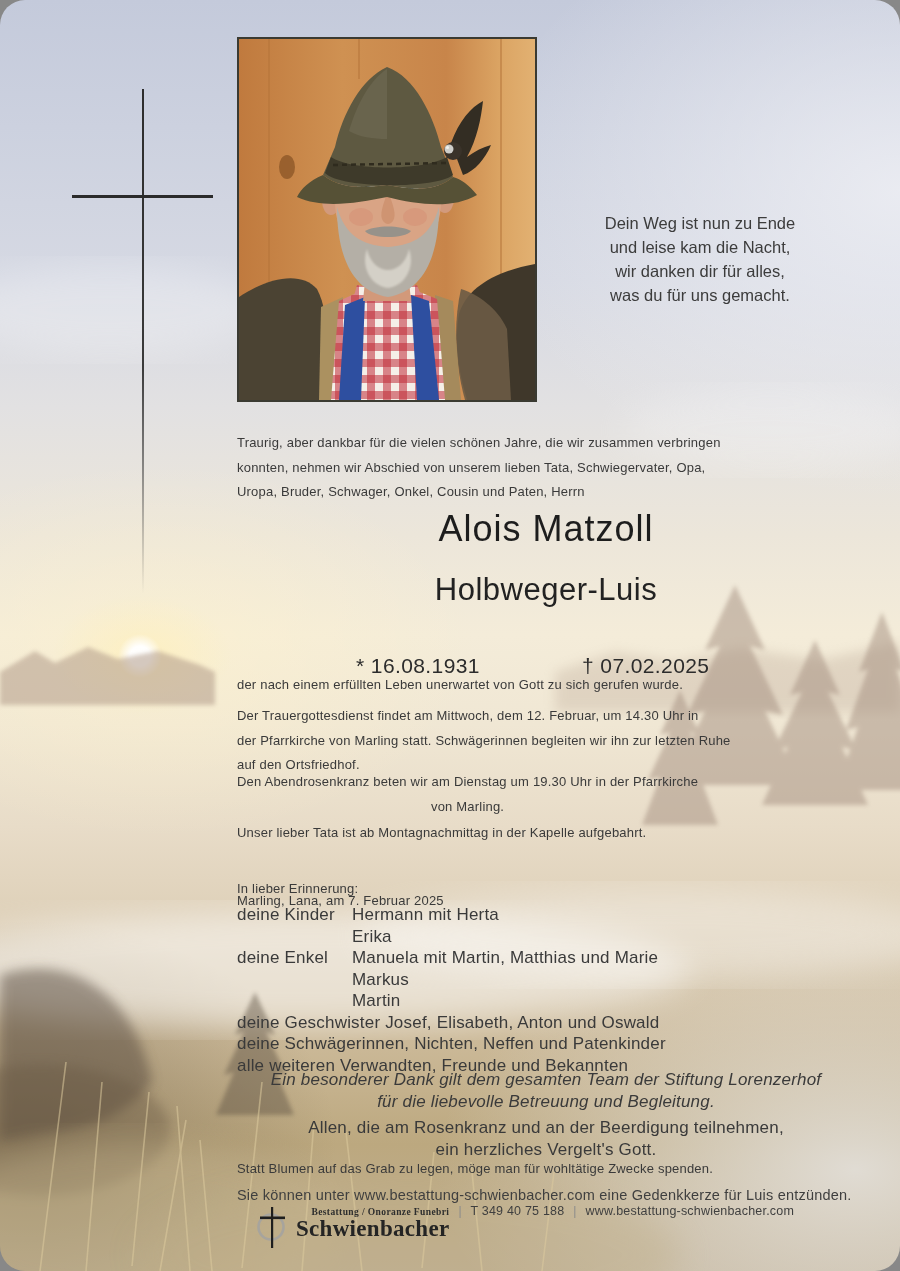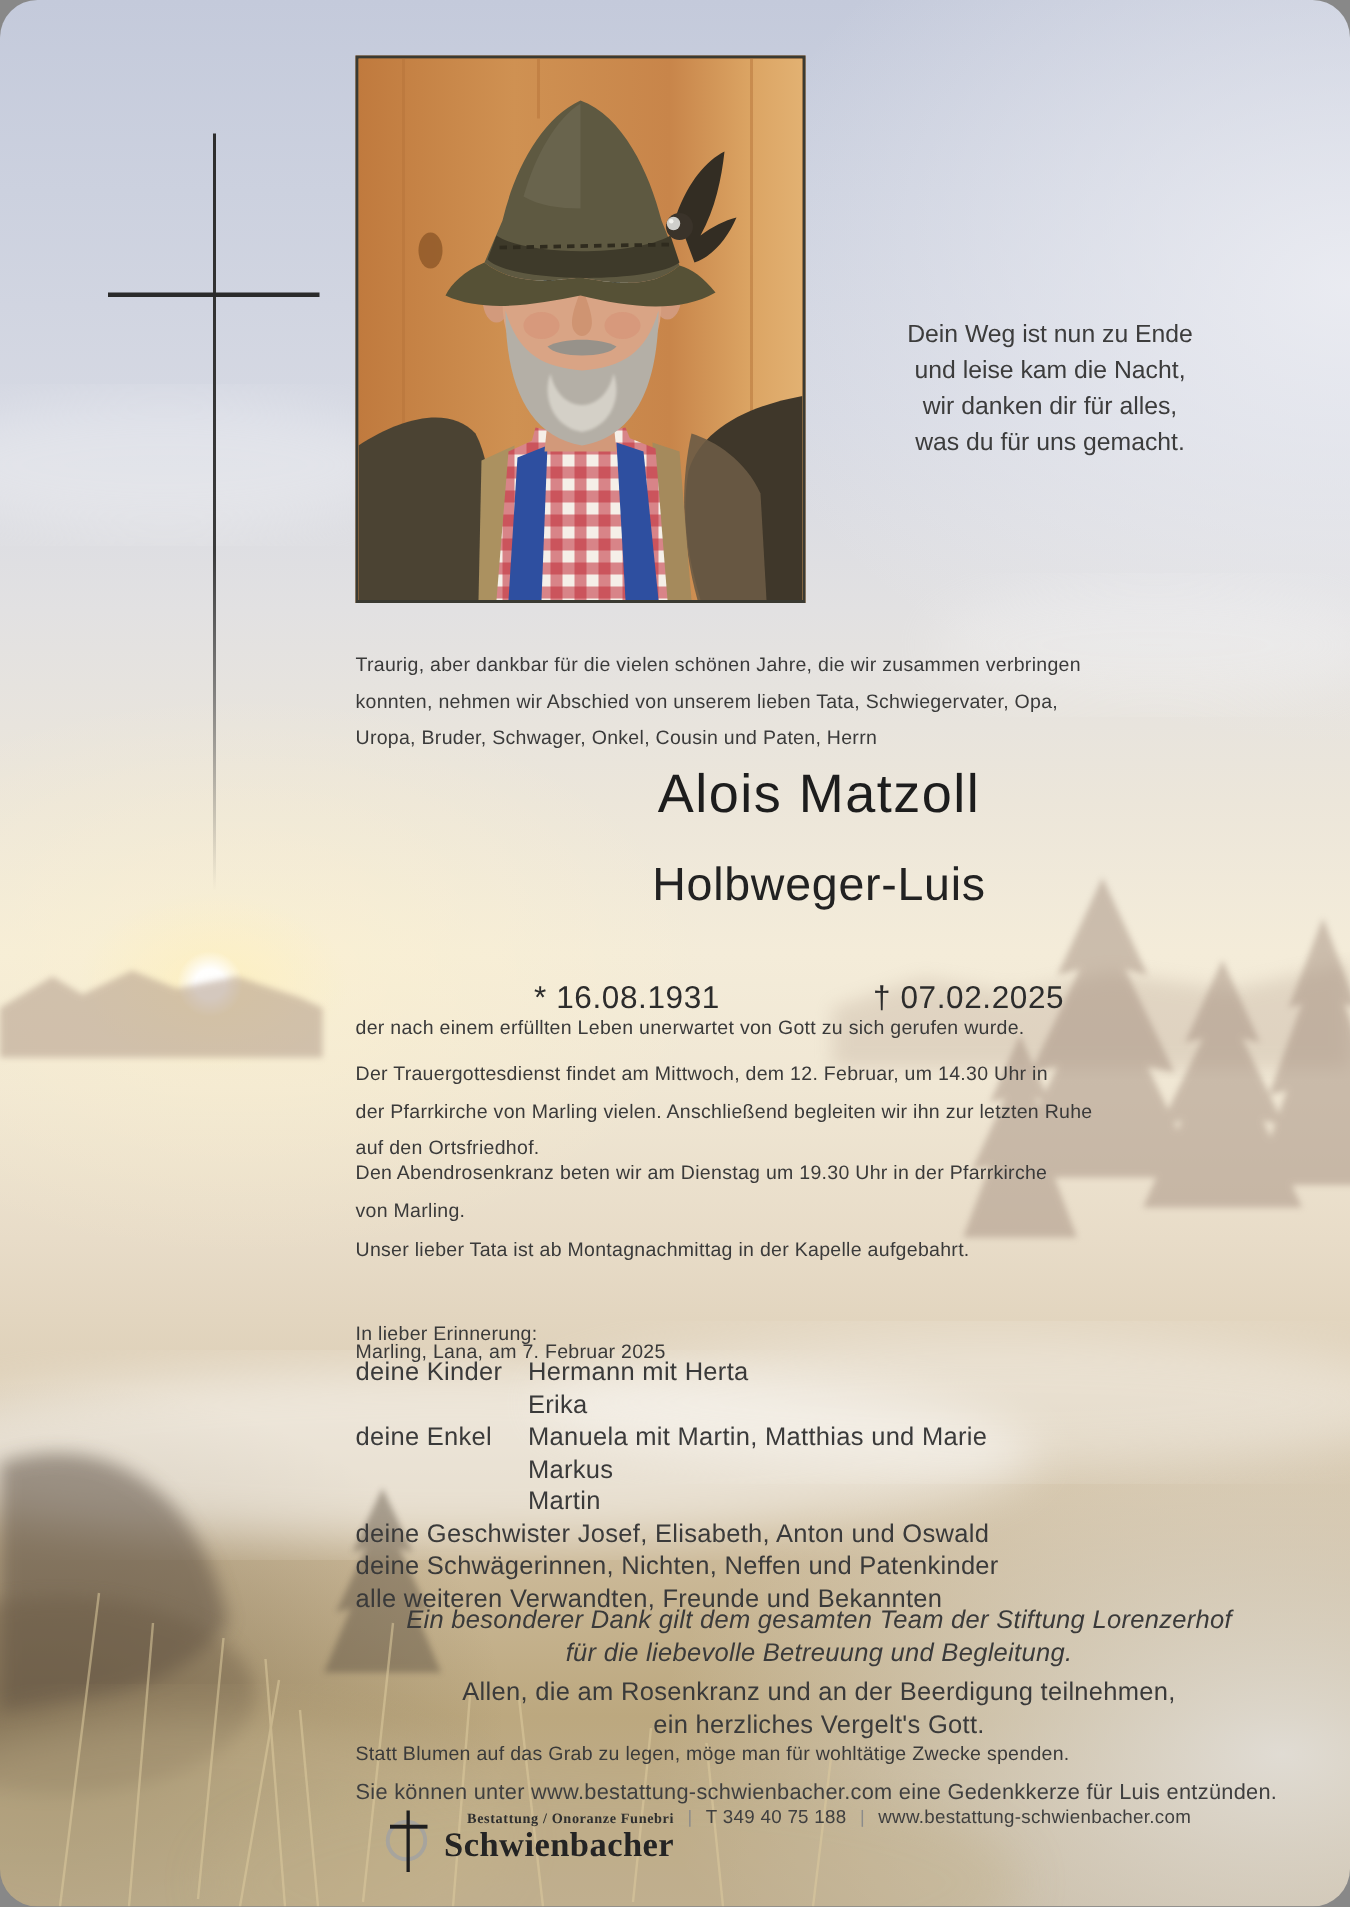--- a/index.html
+++ b/index.html
@@ -209,25 +209,25 @@
 
   <div class="abs name">Alois Matzoll</div>
   <div class="abs nickname">Holbweger-Luis</div>
   <div class="abs date" style="left:356px;">* 16.08.1931</div>
   <div class="abs date" style="left:582px;">† 07.02.2025</div>
 
   <div class="abs body-text line" style="left:237px;top:673px;">der nach einem erfüllten Leben unerwartet von Gott zu sich gerufen wurde.</div>
 
   <div class="abs body-text" style="left:237px;top:704px;">
     <div class="line">Der Trauergottesdienst findet am Mittwoch, dem 12. Februar, um 14.30 Uhr in</div>
-    <div class="line">der Pfarrkirche von Marling vielen. Anschließend begleiten wir ihn zur letzten Ruhe</div>
+    <div class="line">der Pfarrkirche von Marling statt. Schwägerinnen begleiten wir ihn zur letzten Ruhe</div>
     <div class="line">auf den Ortsfriedhof.</div>
   </div>
 
-  <div class="abs body-text" style="left:237px;top:770px;">
+  <div class="abs body-text" style="left:237px;top:770px;text-align:center;">
     <div class="line">Den Abendrosenkranz beten wir am Dienstag um 19.30 Uhr in der Pfarrkirche</div>
     <div class="line">von Marling.</div>
   </div>
 
   <div class="abs body-text line" style="left:237px;top:821px;">Unser lieber Tata ist ab Montagnachmittag in der Kapelle aufgebahrt.</div>
   <div class="abs body-text line" style="left:237px;top:889px;">Marling, Lana, am 7. Februar 2025</div>
 
   <div class="abs body-text line" style="left:237px;top:877px;">In lieber Erinnerung:</div>
 
   <div class="abs list-text" style="left:237px;top:904px;">

